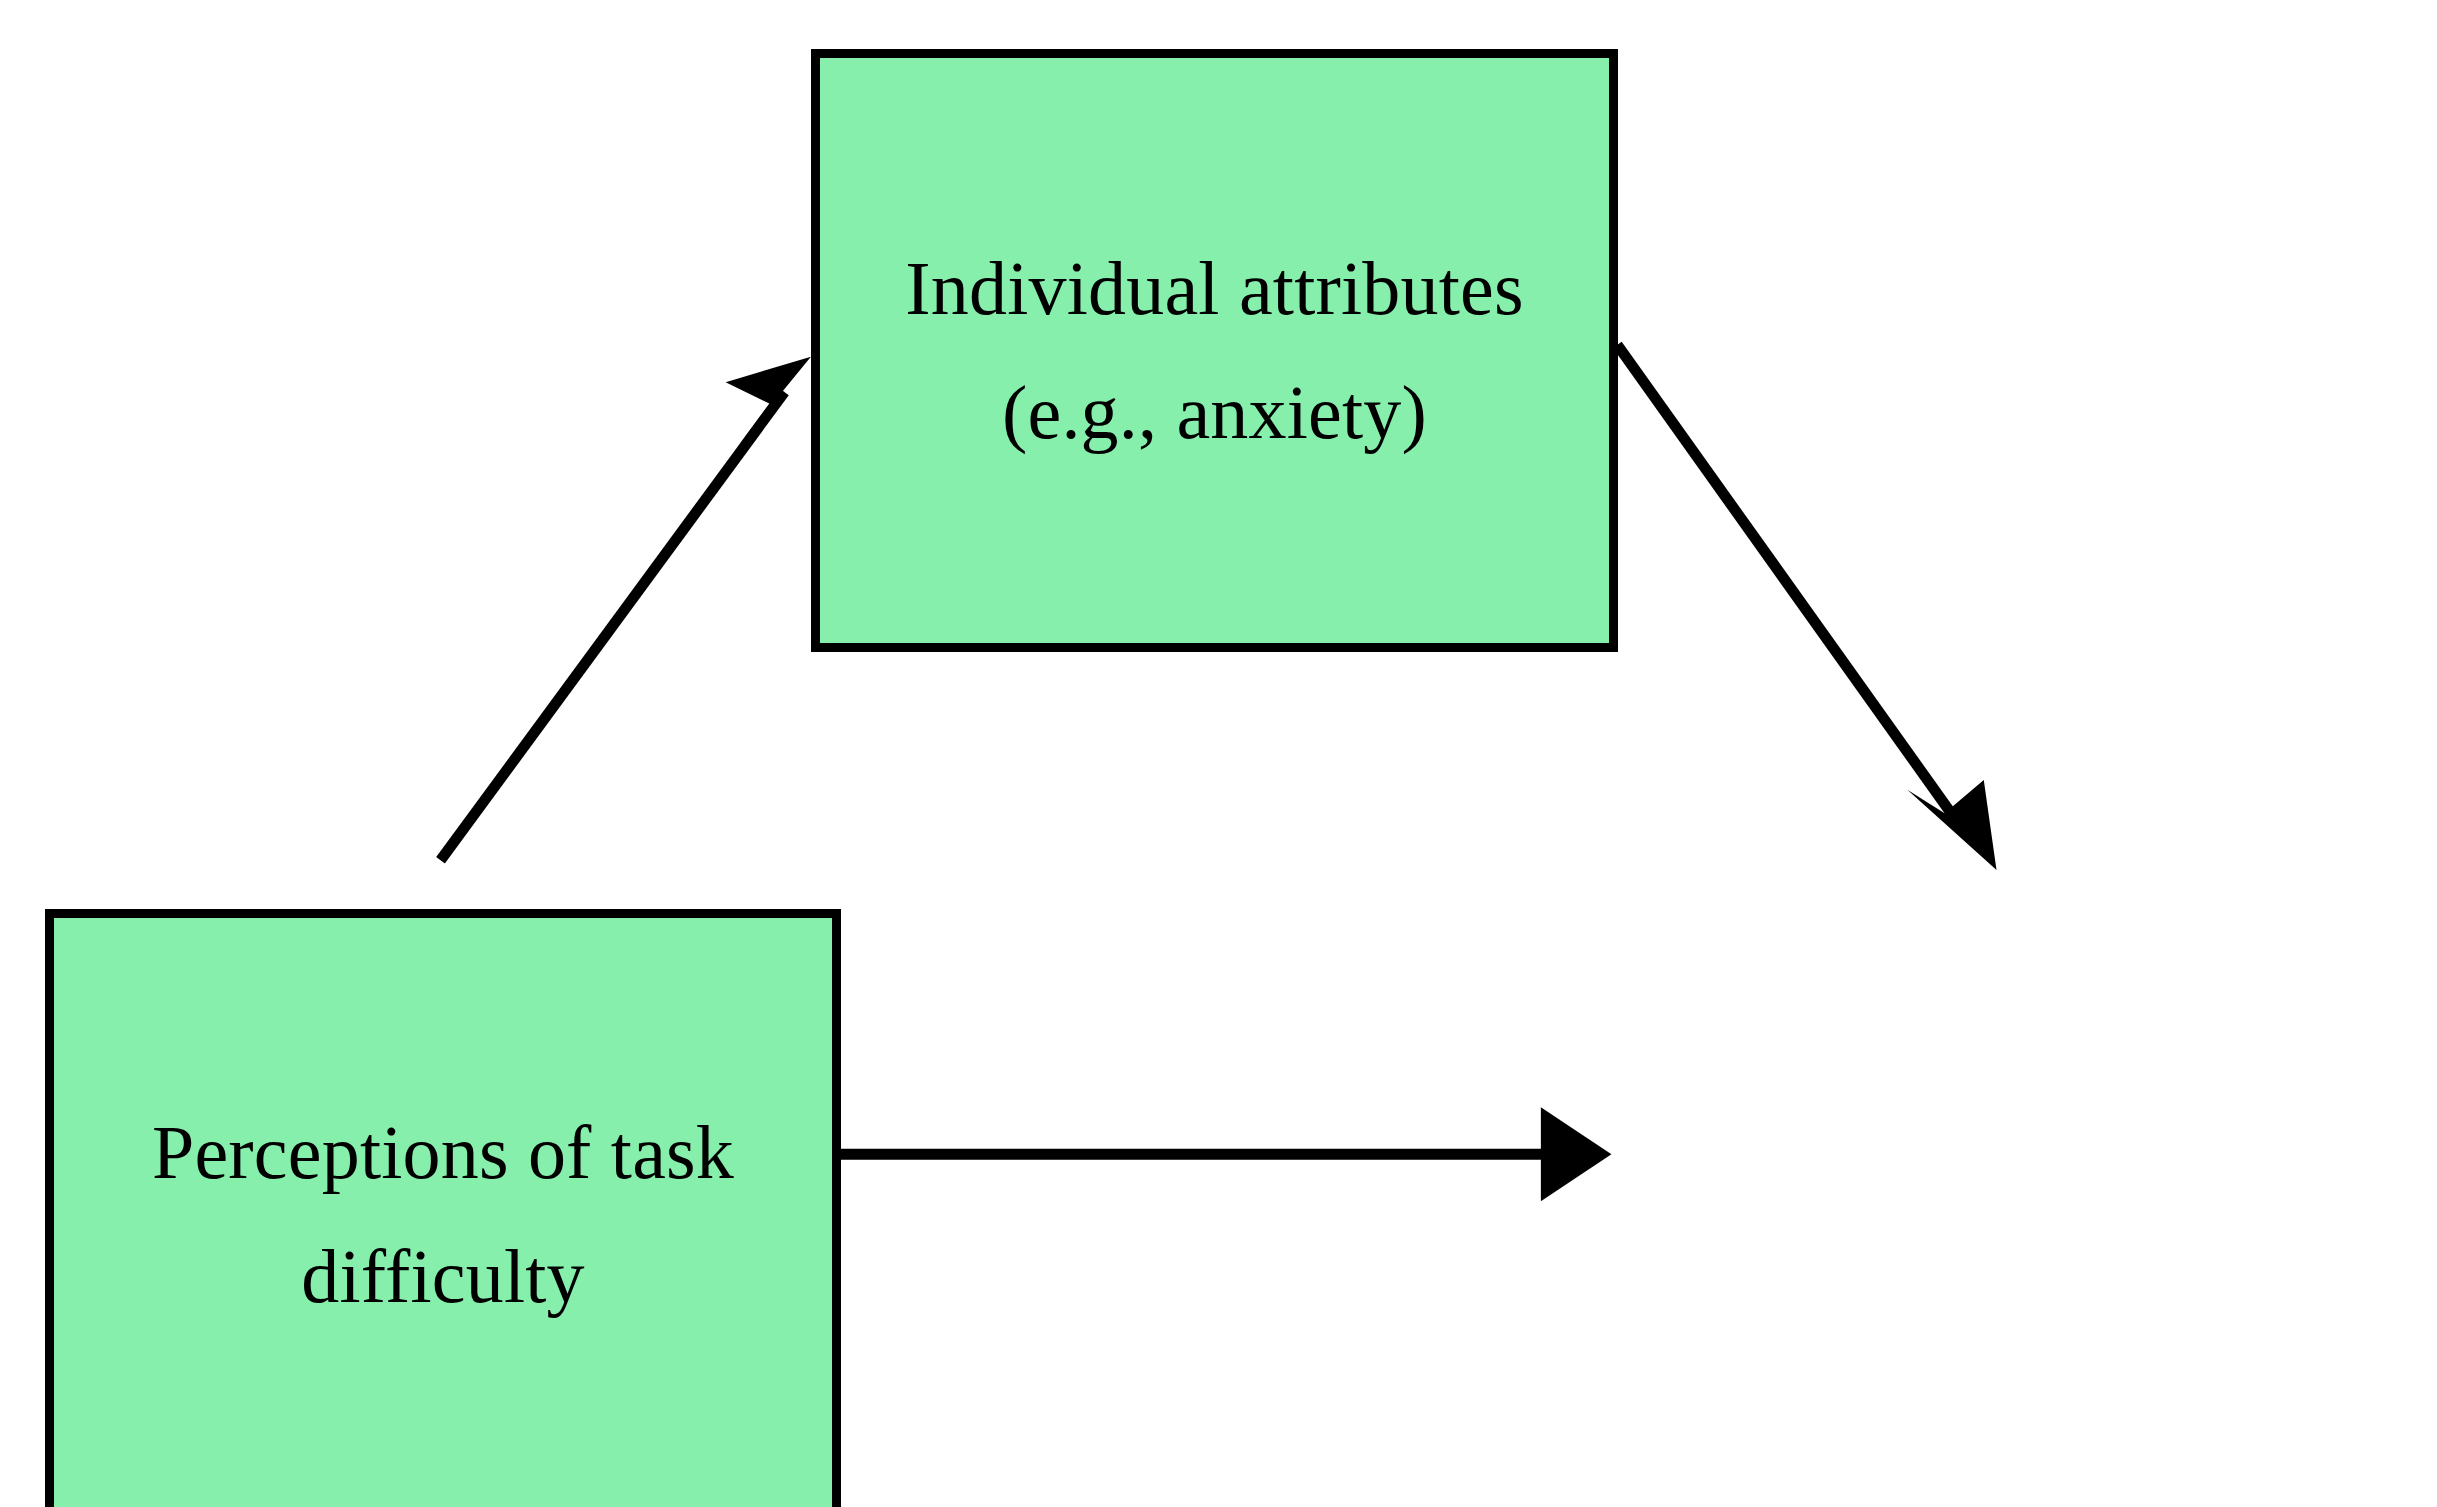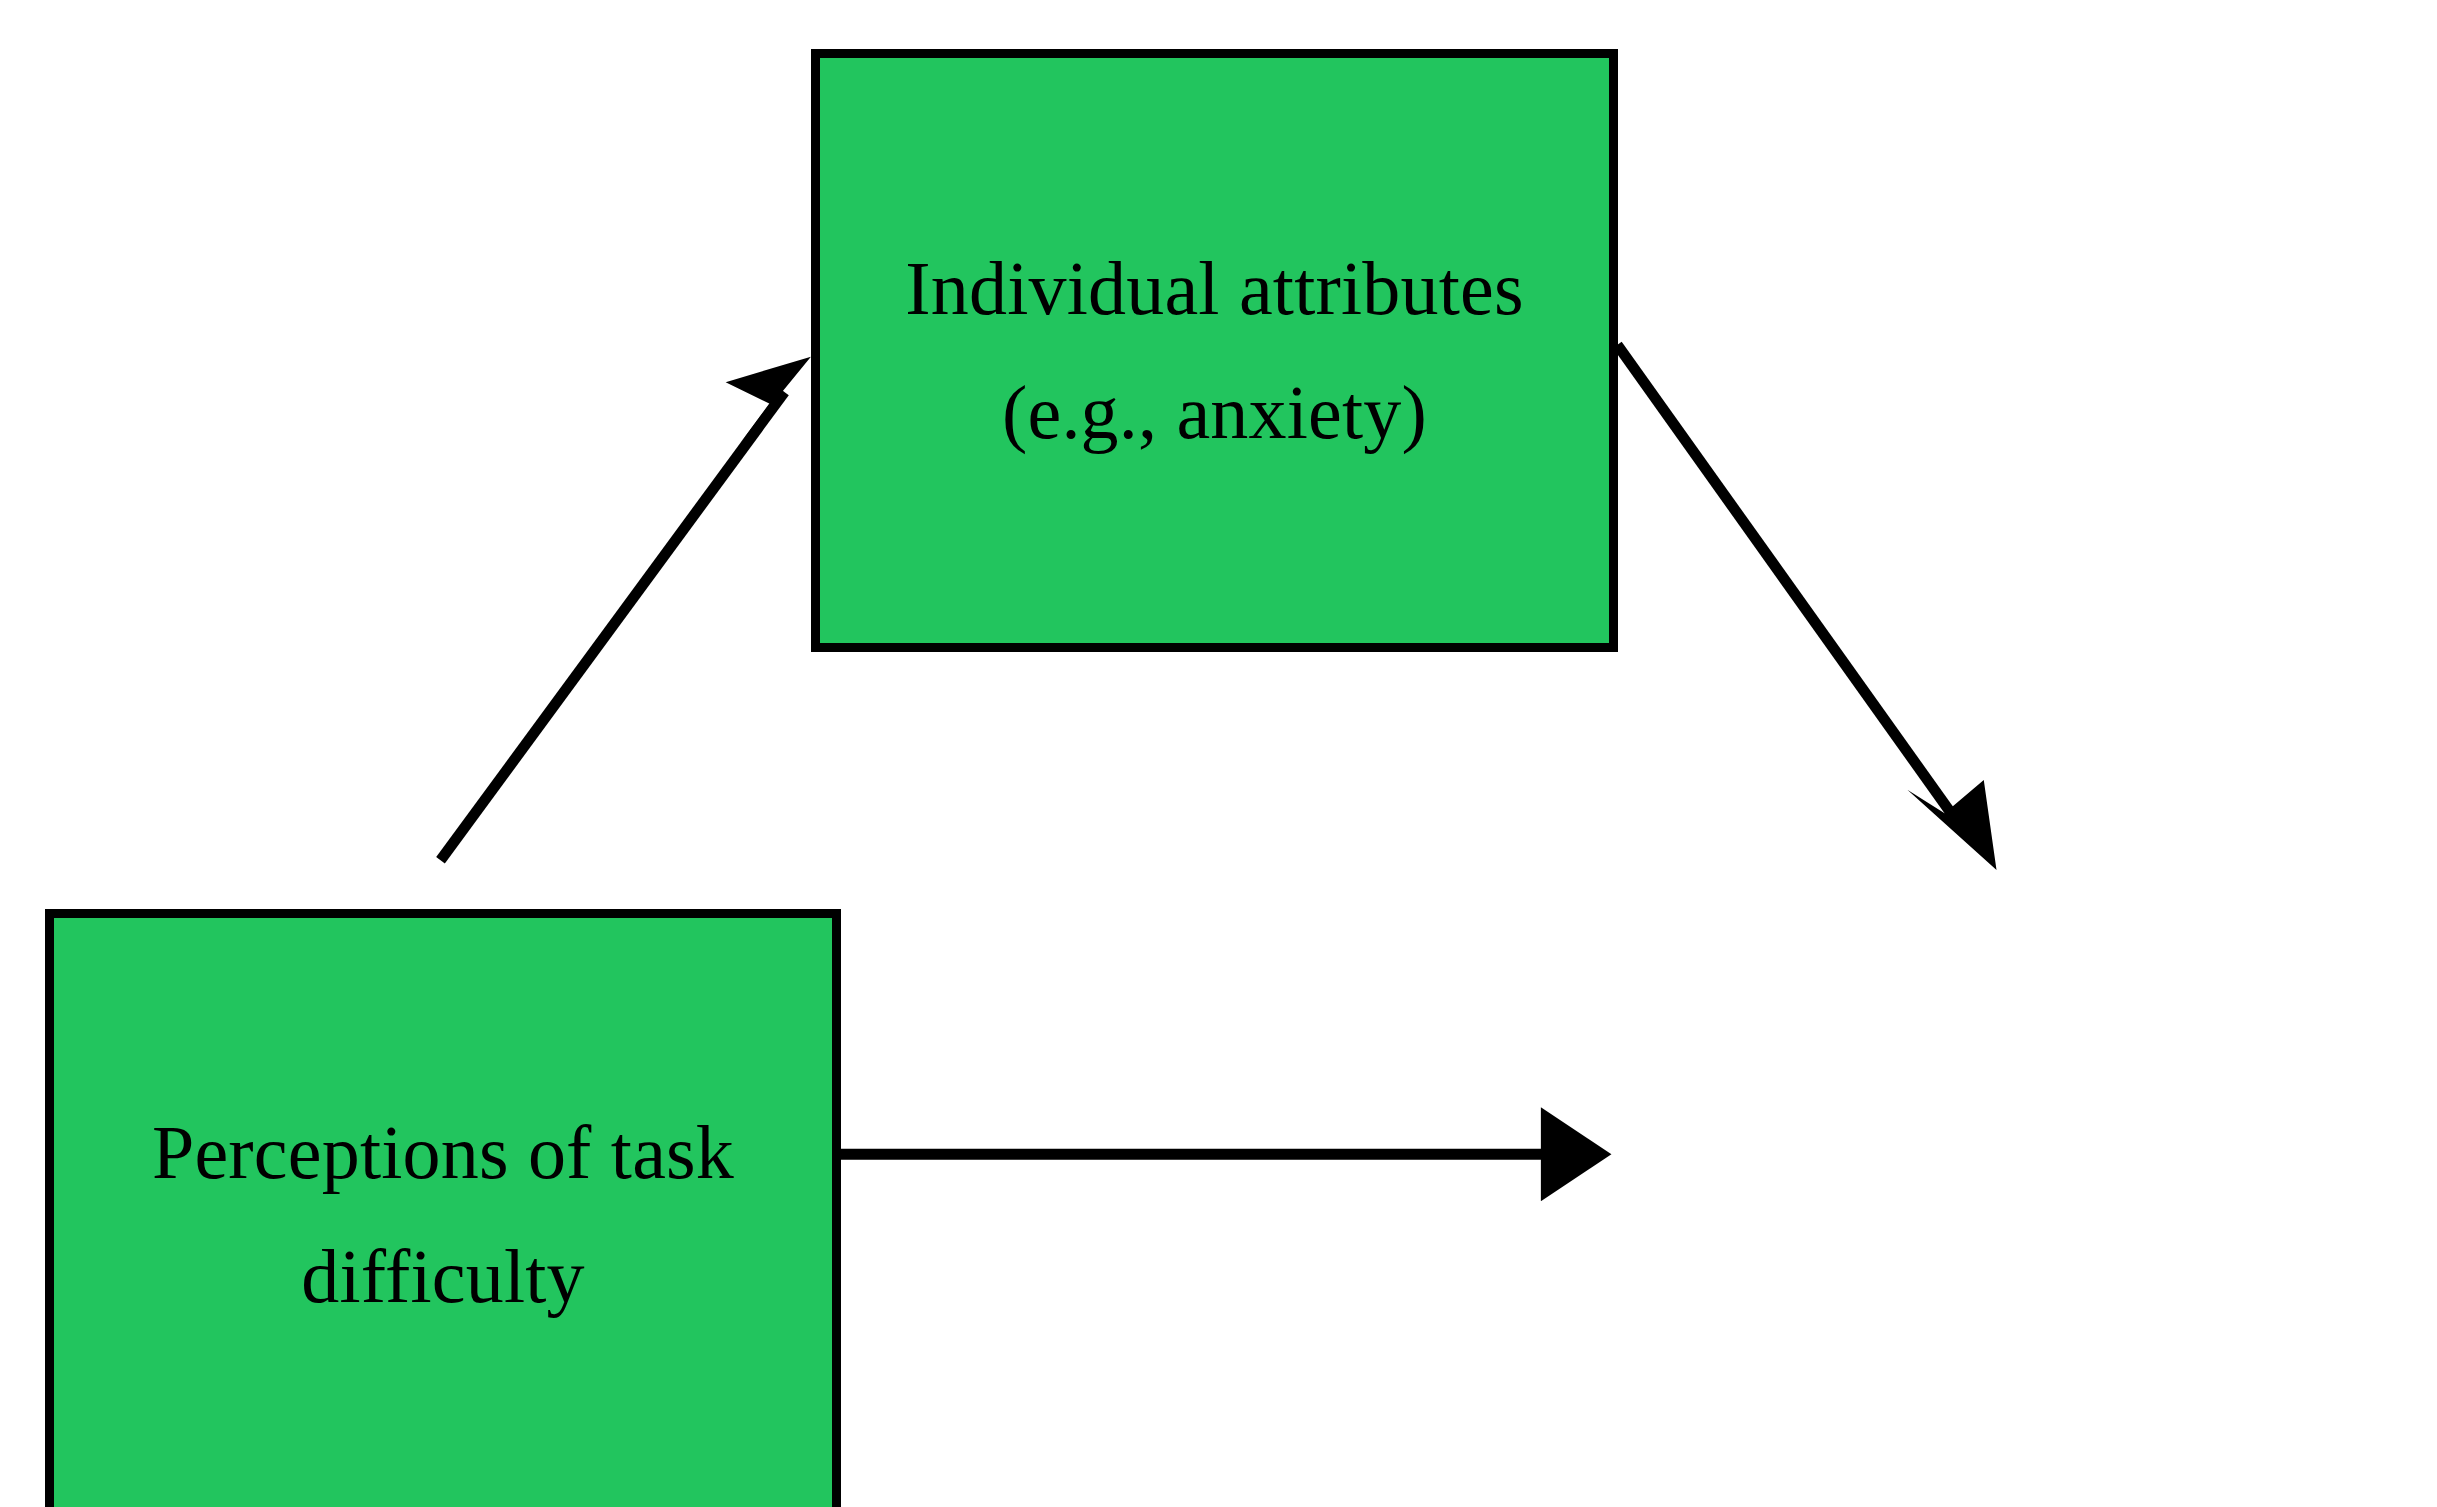--- a/index.html
+++ b/index.html
@@ -12,21 +12,21 @@
     width: 2438px;
     height: 1507px;
     background: #ffffff;
     overflow: hidden;
     font-family: "Liberation Serif", "DejaVu Serif", serif;
   }
   .node {
     position: absolute;
     box-sizing: border-box;
     border: 9.8px solid #000000;
-    background: #22c55e;
+    background: #86efac;
     display: flex;
     align-items: center;
     justify-content: flex-end;
     text-align: center;
     color: #000000;
   }
   .node-label {
     font-size: 76px;
     line-height: 1.62;
     color: #000000;

